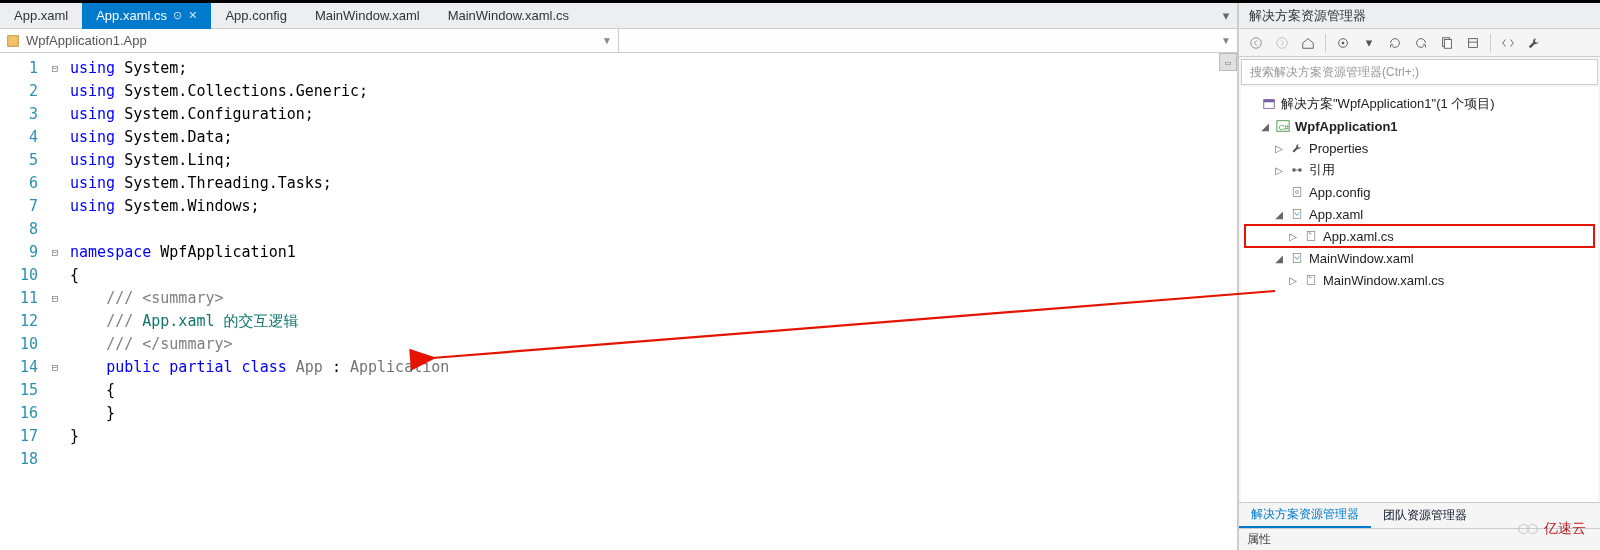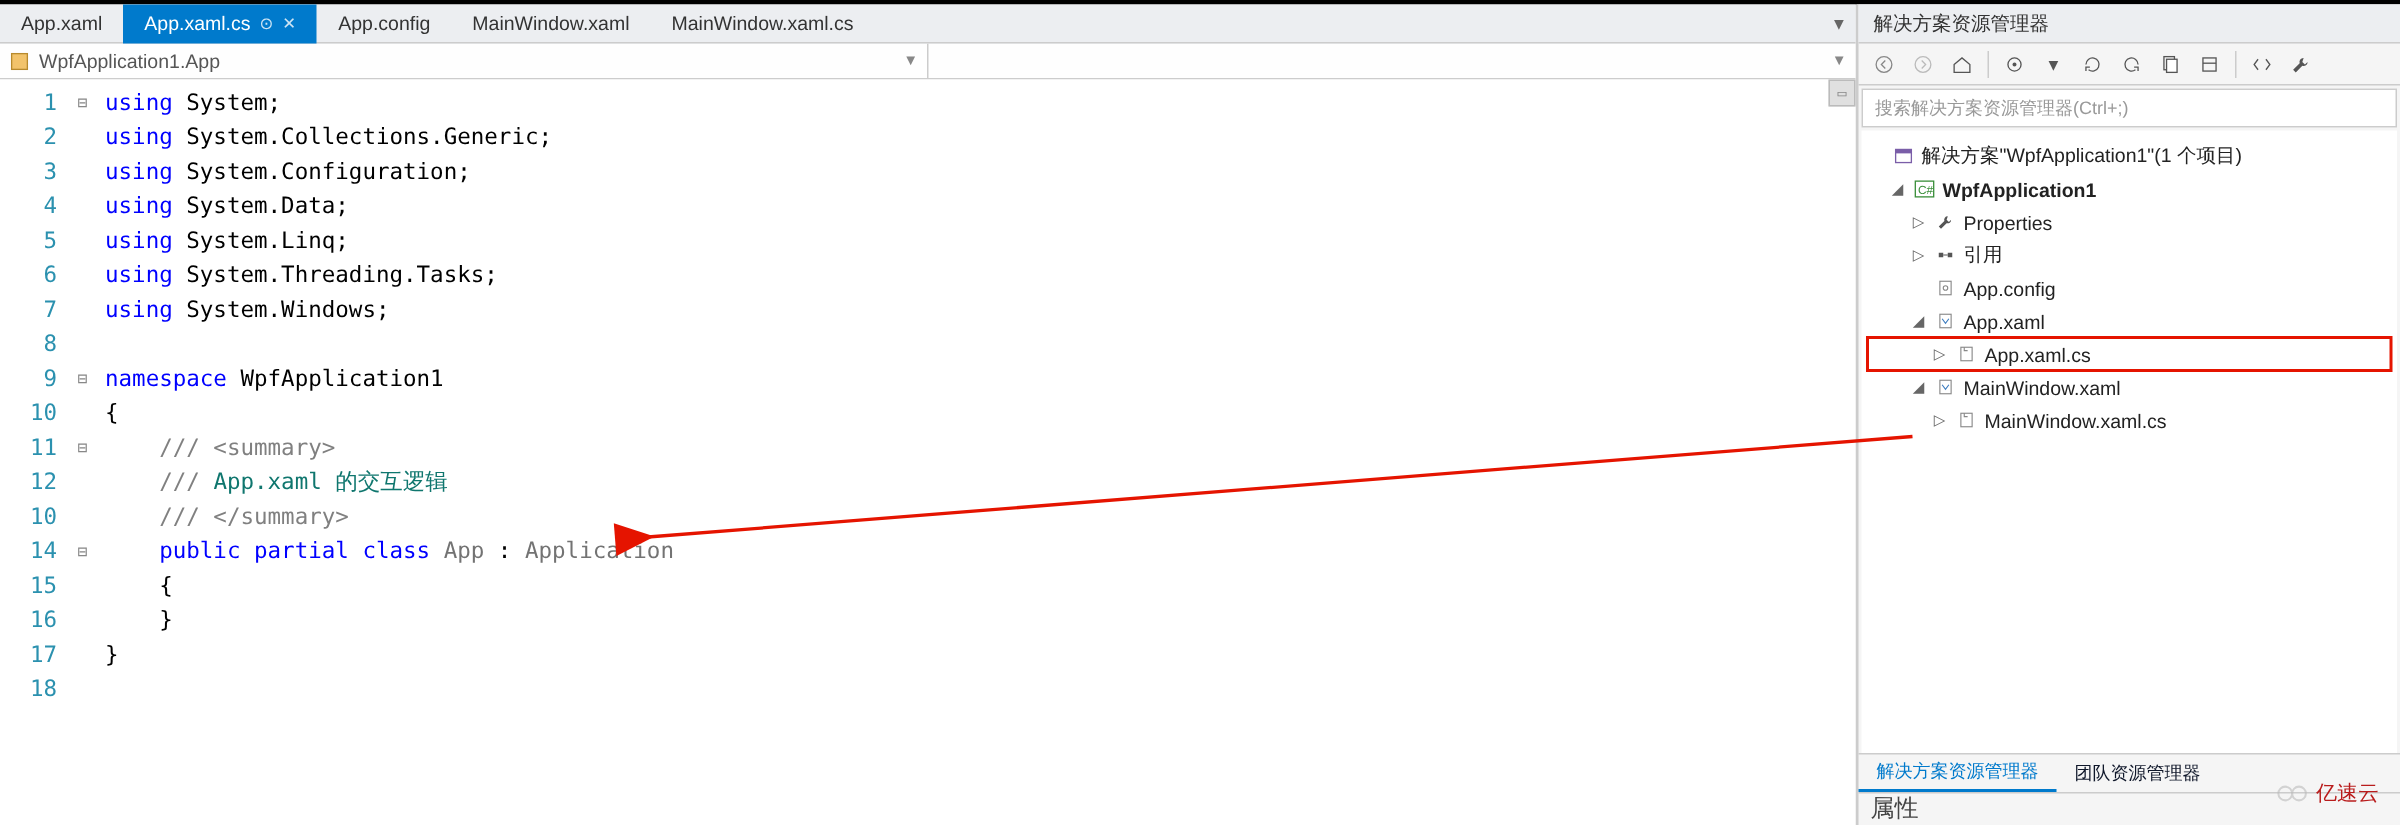--- a/index.html
+++ b/index.html
@@ -38,21 +38,21 @@
 .tree { flex: 1; padding: 6px 4px; overflow: auto; background: #fff; margin: 0 2px; }
 .tnode { display: flex; align-items: center; height: 22px; gap: 4px; color: #222; cursor: default; }
 .tw { width: 12px; text-align: center; color: #666; font-size: 10px; }
 .ticn { width: 16px; height: 16px; display:inline-flex; align-items:center; justify-content:center; font-size:12px;}
 .tnode.bold .lbl { font-weight: bold; }
 .tnode.sel { outline: 2px solid #e51400; outline-offset: -1px; background: #fff; }
 .ind1 { padding-left: 14px; } .ind2 { padding-left: 28px; } .ind3 { padding-left: 42px; }
 .sexp-tabs { display: flex; height: 26px; border-top: 1px solid #ccc; font-size: 12px; }
 .sexp-tab { padding: 0 12px; display: flex; align-items: center; color: #0f172a; }
 .sexp-tab.active { color: #007acc; border-bottom: 2px solid #007acc; }
-.sexp-prop { height: 22px; border-top: 1px solid #ccc; padding: 0 8px; font-size: 16px; color: #444; display:flex; align-items:center;}
+.sexp-prop { height: 22px; border-top: 1px solid #ccc; padding: 0 8px; font-size: 12px; color: #444; display:flex; align-items:center;}
 
 .arrow-svg { position: absolute; left: 0; top: 0; pointer-events: none; z-index: 50; }
 .watermark { position: absolute; right: 14px; bottom: 12px; color: #b91c1c; font-size: 14px; display:flex; align-items:center; gap:4px; pointer-events:none;}
 .watermark svg { opacity:.6; }
 </style>
 </head>
 <body>
 
 <div class="app">
 

